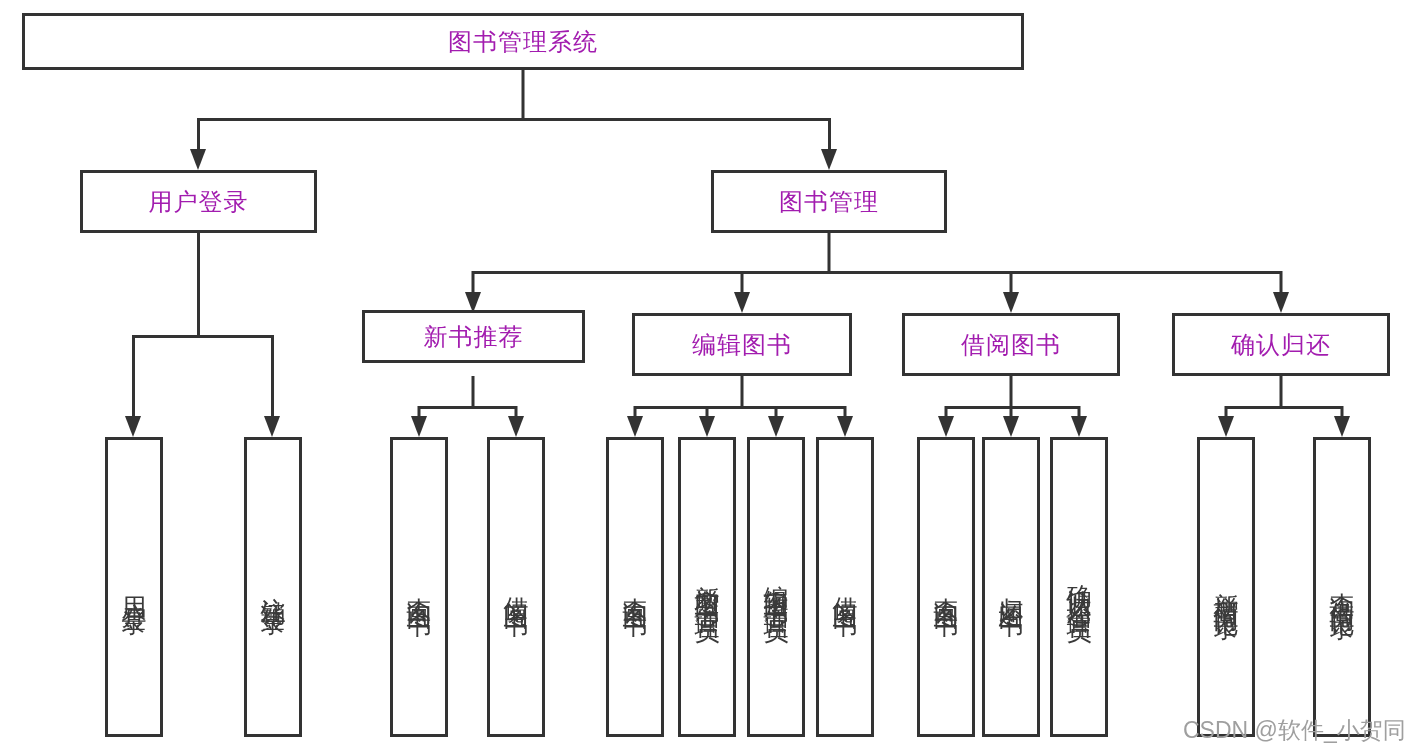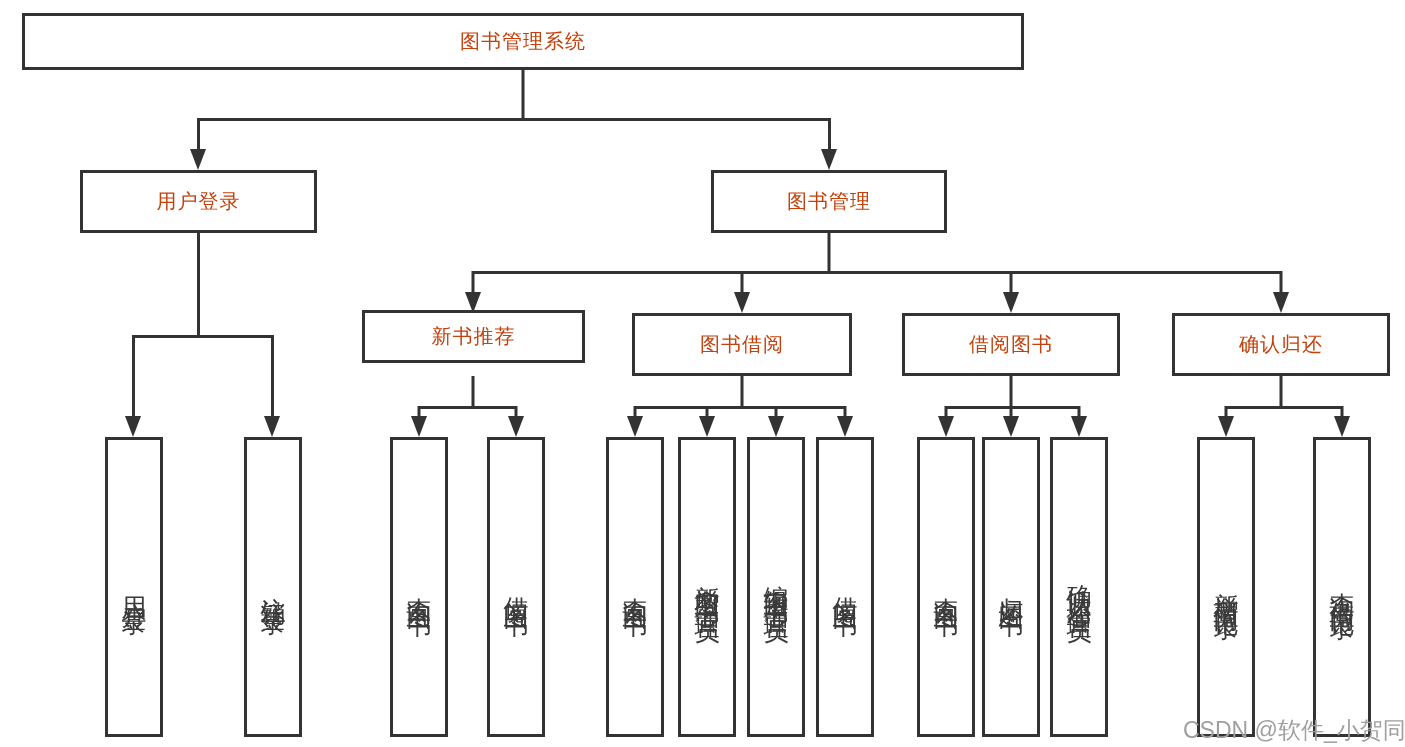--- a/index.html
+++ b/index.html
@@ -24,22 +24,22 @@
   .box {
     position: absolute;
     box-sizing: border-box;
     border: 3px solid #333333;
     background: #ffffff;
     display: flex;
     align-items: center;
     justify-content: center;
   }
   .hlabel {
-    font-size: 20px;
-    color: #c2410c;
+    font-size: 24px;
+    color: #a21caf;
     white-space: nowrap;
     letter-spacing: 1px;
     text-align: center;
   }
   .vlabel {
     writing-mode: vertical-rl;
     text-orientation: upright;
     font-size: 25px;
     letter-spacing: 5px;
     color: #3a3a3a;
@@ -110,21 +110,21 @@
     <span class="hlabel">用户登录</span>
   </div>
   <div class="box lvl2" style="left:711px; top:170px; width:236px; height:63px;">
     <span class="hlabel">图书管理</span>
   </div>
 
   <div class="box" style="left:362px; top:310px; width:223px; height:53px;">
     <span class="hlabel">新书推荐</span>
   </div>
   <div class="box" style="left:632px; top:313px; width:220px; height:63px;">
-    <span class="hlabel">图书借阅</span>
+    <span class="hlabel">编辑图书</span>
   </div>
   <div class="box" style="left:902px; top:313px; width:218px; height:63px;">
     <span class="hlabel">借阅图书</span>
   </div>
   <div class="box" style="left:1172px; top:313px; width:218px; height:63px;">
     <span class="hlabel">确认归还</span>
   </div>
 
   <div class="box lvl4" style="left:105px;">
     <span class="vlabel">用户登录</span>

